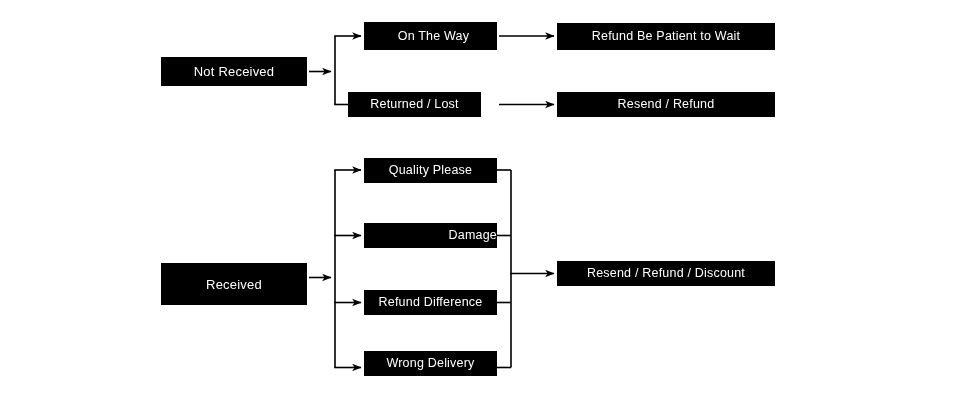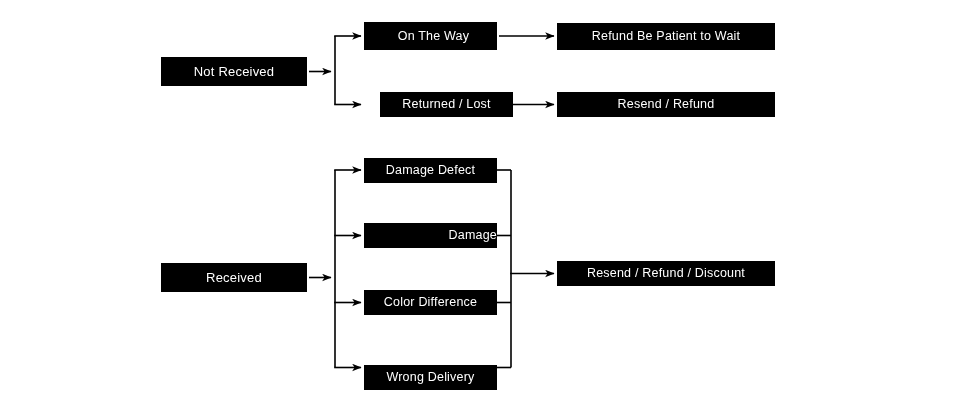--- a/index.html
+++ b/index.html
@@ -135,45 +135,45 @@
   </div>
 
   <div class="node node-sm" style="left:364px; top:22px; width:133px; height:28px;padding-left:6px;">
     <span class="node-label">On The Way</span>
   </div>
 
   <div class="node node-sm" style="left:557px; top:23px; width:218px; height:27px;">
     <span class="node-label">Refund Be Patient to Wait</span>
   </div>
 
-  <div class="node node-sm" style="left:380px; top:92px; width:133px; height:25px;">
+  <div class="node node-sm" style="left:348px; top:92px; width:133px; height:25px;">
     <span class="node-label">Returned / Lost</span>
   </div>
 
   <div class="node node-sm" style="left:557px; top:92px; width:218px; height:25px;">
     <span class="node-label">Resend / Refund</span>
   </div>
 
-  <div class="node node-lg" style="left:161px; top:263px; width:146px; height:29px;">
+  <div class="node node-lg" style="left:161px; top:263px; width:146px; height:42px;">
     <span class="node-label">Received</span>
   </div>
 
   <div class="node node-sm" style="left:364px; top:158px; width:133px; height:25px;">
-    <span class="node-label">Damage Defect</span>
+    <span class="node-label">Quality Please</span>
   </div>
 
   <div class="node node-sm" style="left:364px; top:223px; width:133px; height:25px;justify-content:flex-end;">
     <span class="node-label">Damage</span>
   </div>
 
   <div class="node node-sm" style="left:364px; top:290px; width:133px; height:25px;">
-    <span class="node-label">Color Difference</span>
+    <span class="node-label">Refund Difference</span>
   </div>
 
-  <div class="node node-sm" style="left:364px; top:365px; width:133px; height:25px;">
+  <div class="node node-sm" style="left:364px; top:351px; width:133px; height:25px;">
     <span class="node-label">Wrong Delivery</span>
   </div>
 
   <div class="node node-sm" style="left:557px; top:261px; width:218px; height:25px;">
     <span class="node-label">Resend / Refund / Discount</span>
   </div>
 
 </div>
 
 </body></html>

